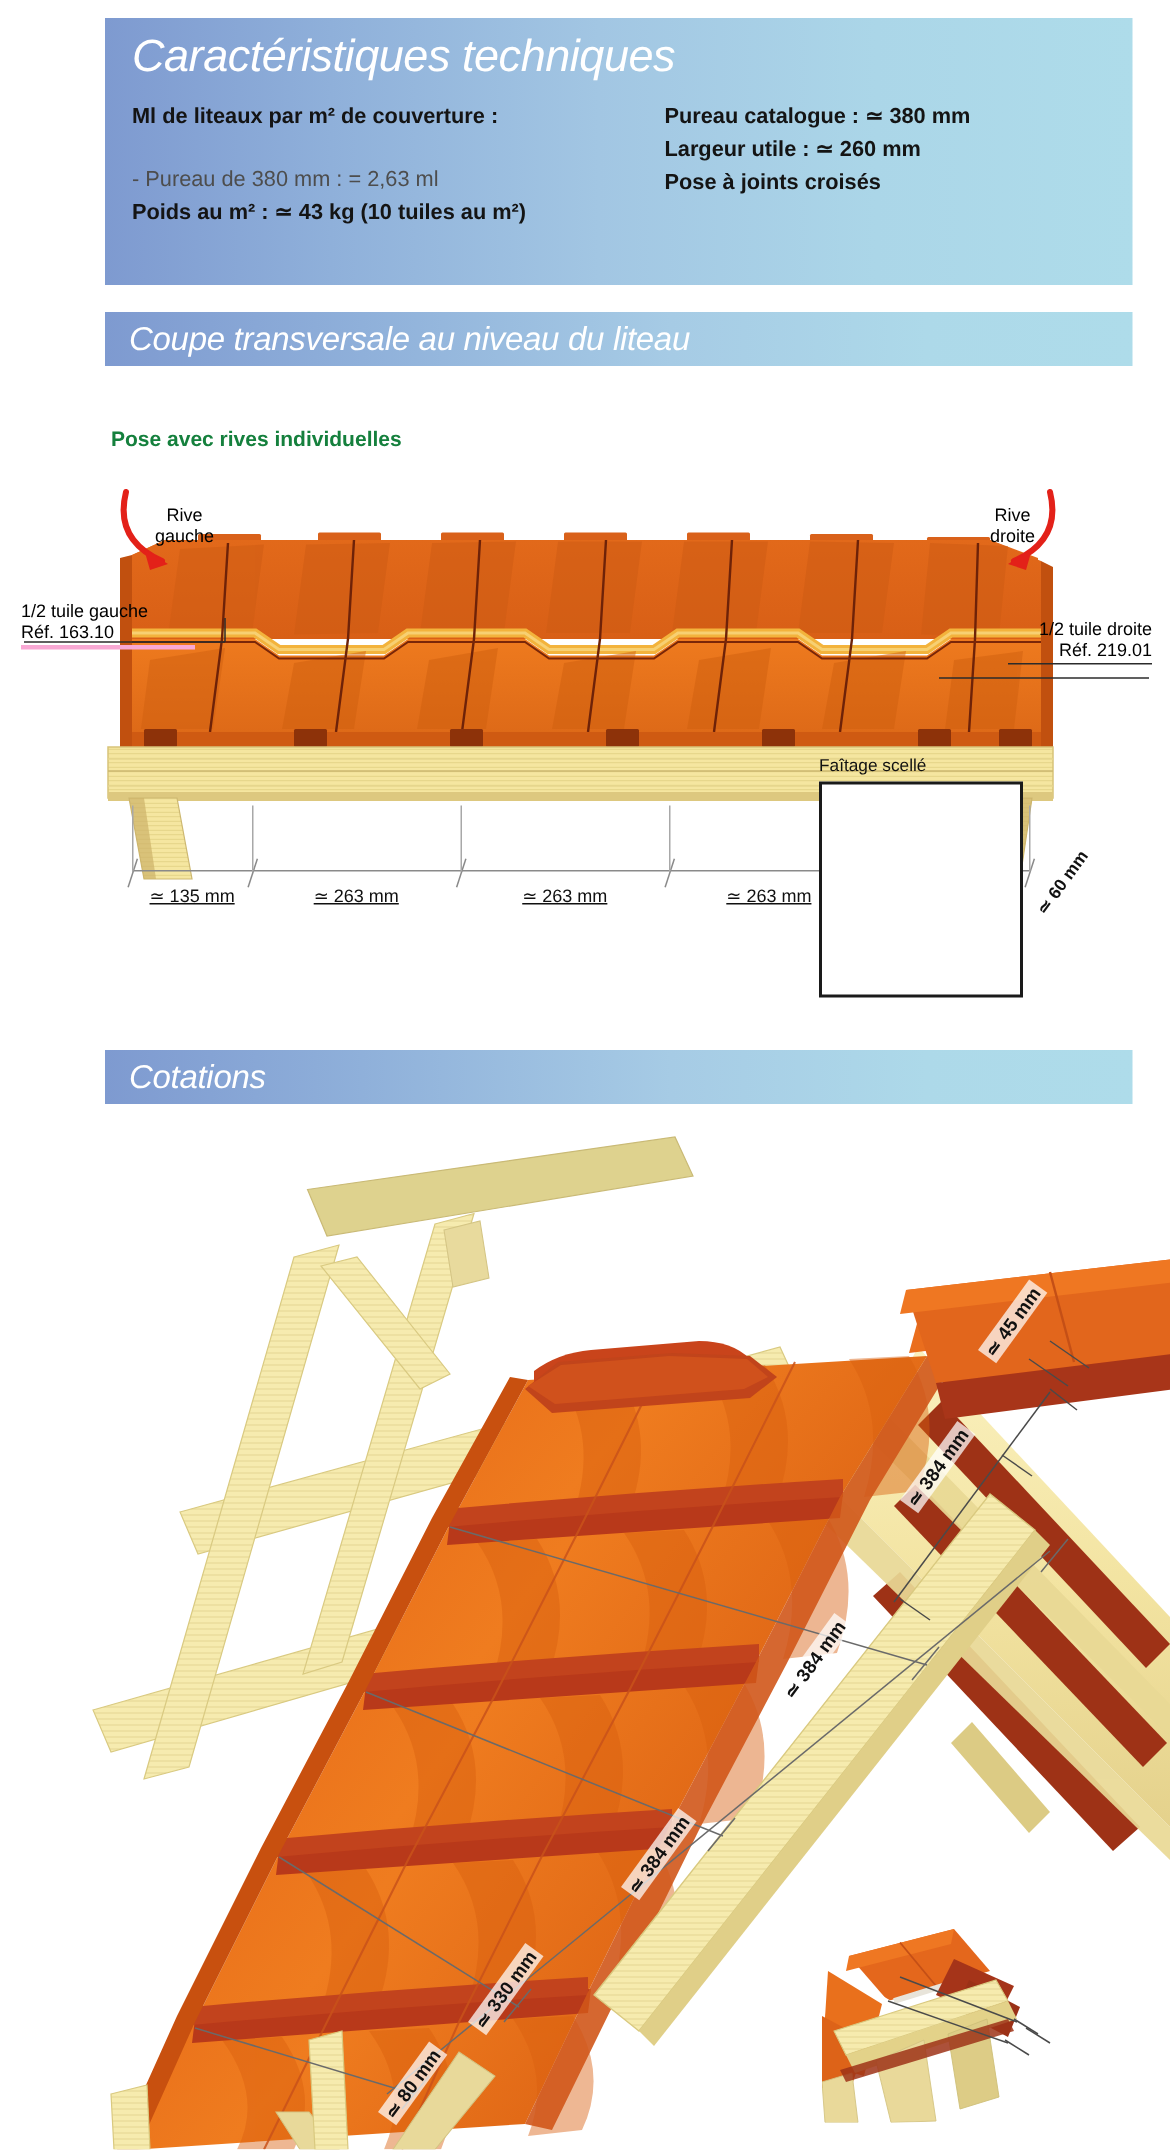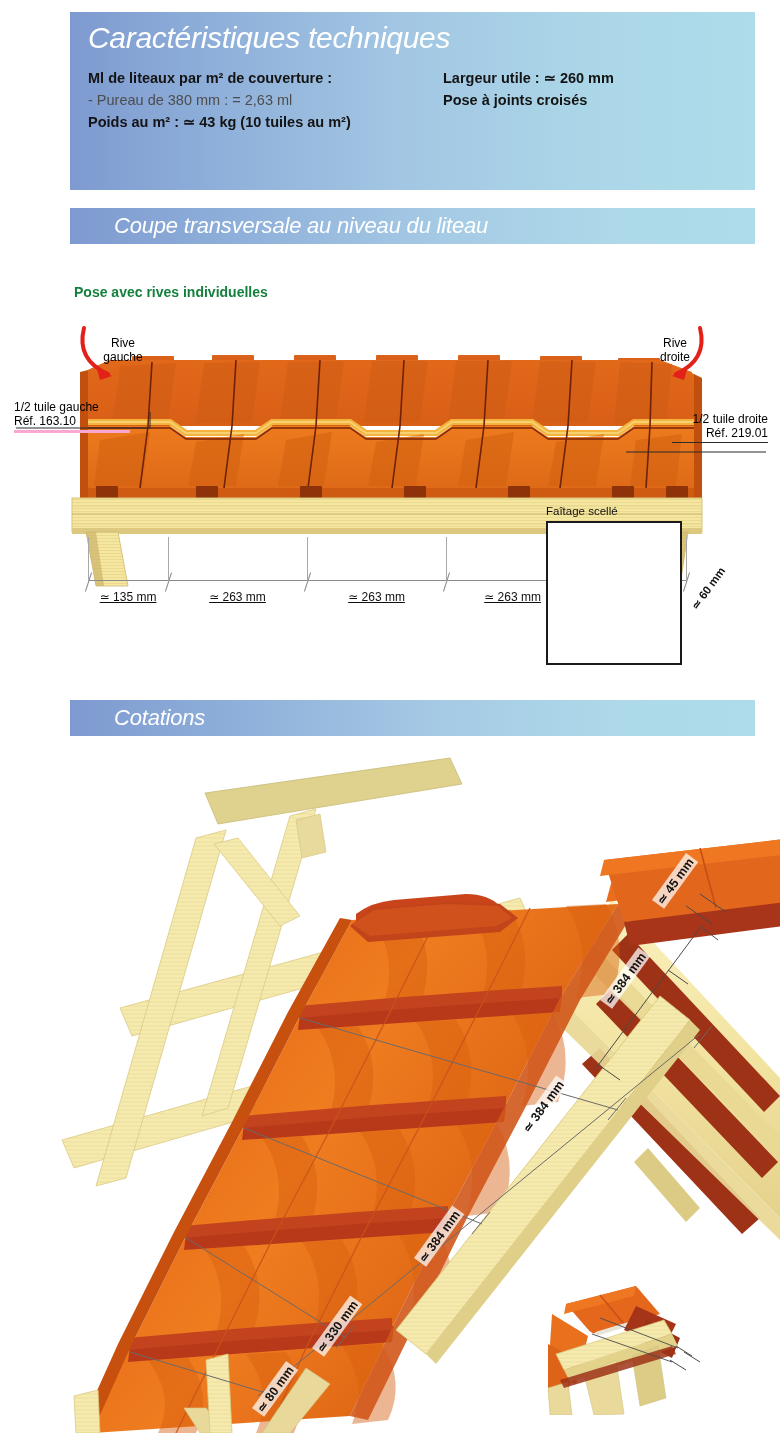--- a/index.html
+++ b/index.html
@@ -13,21 +13,20 @@
   .page { position: relative; width: 780px; height: 1096px; background:#fff; }
 
   
   .bar {
     position: absolute;
     left: 70px;
     width: 685px;
     background: linear-gradient(to right, #7e9ad0 0%, #8fb0da 25%, #a6cbe5 55%, #add9e9 80%, #aedcea 100%);
     display: flex;
     align-items: center;
-    padding-left: 28px;
   }
   .bar .bar-title {
     font-style: italic;
     font-weight: 400;
     color: #ffffff;
     letter-spacing: -0.2px;
     padding-left: 16px;
     white-space: nowrap;
   }
 
@@ -37,21 +36,21 @@
     width: 685px; height: 178px;
     background: linear-gradient(to right, #7e9ad0 0%, #8fb0da 22%, #a2c6e3 48%, #abd6e8 75%, #aedcea 100%);
   }
   #tech-block h1 {
     font-style: italic; font-weight: 400; font-size: 30px;
     color: #fff; padding: 9px 0 0 18px; letter-spacing: -0.3px;
   }
   .tech-cols { display: flex; padding: 12px 0 0 18px; }
   .tech-col { font-size: 14.5px; color: #141414; line-height: 1.52; }
   .tech-col.left { width: 355px; }
-  .tech-col .dim { color: #4d4d4d; }
+  .tech-col .dim { color: #4d4d4d; margin-top: 20px; }
   .tech-col div { white-space: nowrap; font-weight: bold; }
   .tech-col div.dim { font-weight: normal; }
 
   
   #bar-coupe { top: 208px; height: 36px; }
   #bar-coupe .bar-title { font-size: 22px; }
 
   #subtitle-pose {
     position: absolute; left: 74px; top: 284px;
     font-size: 14px; font-weight: bold; color: #15803d;
@@ -131,20 +130,21 @@
 
   <div id="tech-block">
     <h1>Caractéristiques techniques</h1>
     <div class="tech-cols">
       <div class="tech-col left">
         <div>Ml de liteaux par m² de couverture :</div>
         <div class="dim">- Pureau de 380 mm : = 2,63 ml</div>
         <div>Poids au m² : ≃ 43 kg (10 tuiles au m²)</div>
       </div>
       <div class="tech-col right">
+        <div>Pureau catalogue : ≃ 380 mm</div>
         <div>Largeur utile : ≃ 260 mm</div>
         <div>Pose à joints croisés</div>
       </div>
     </div>
   </div>
 
   <div class="bar" id="bar-coupe">
     <span class="bar-title">Coupe transversale au niveau du liteau</span>
   </div>
 

